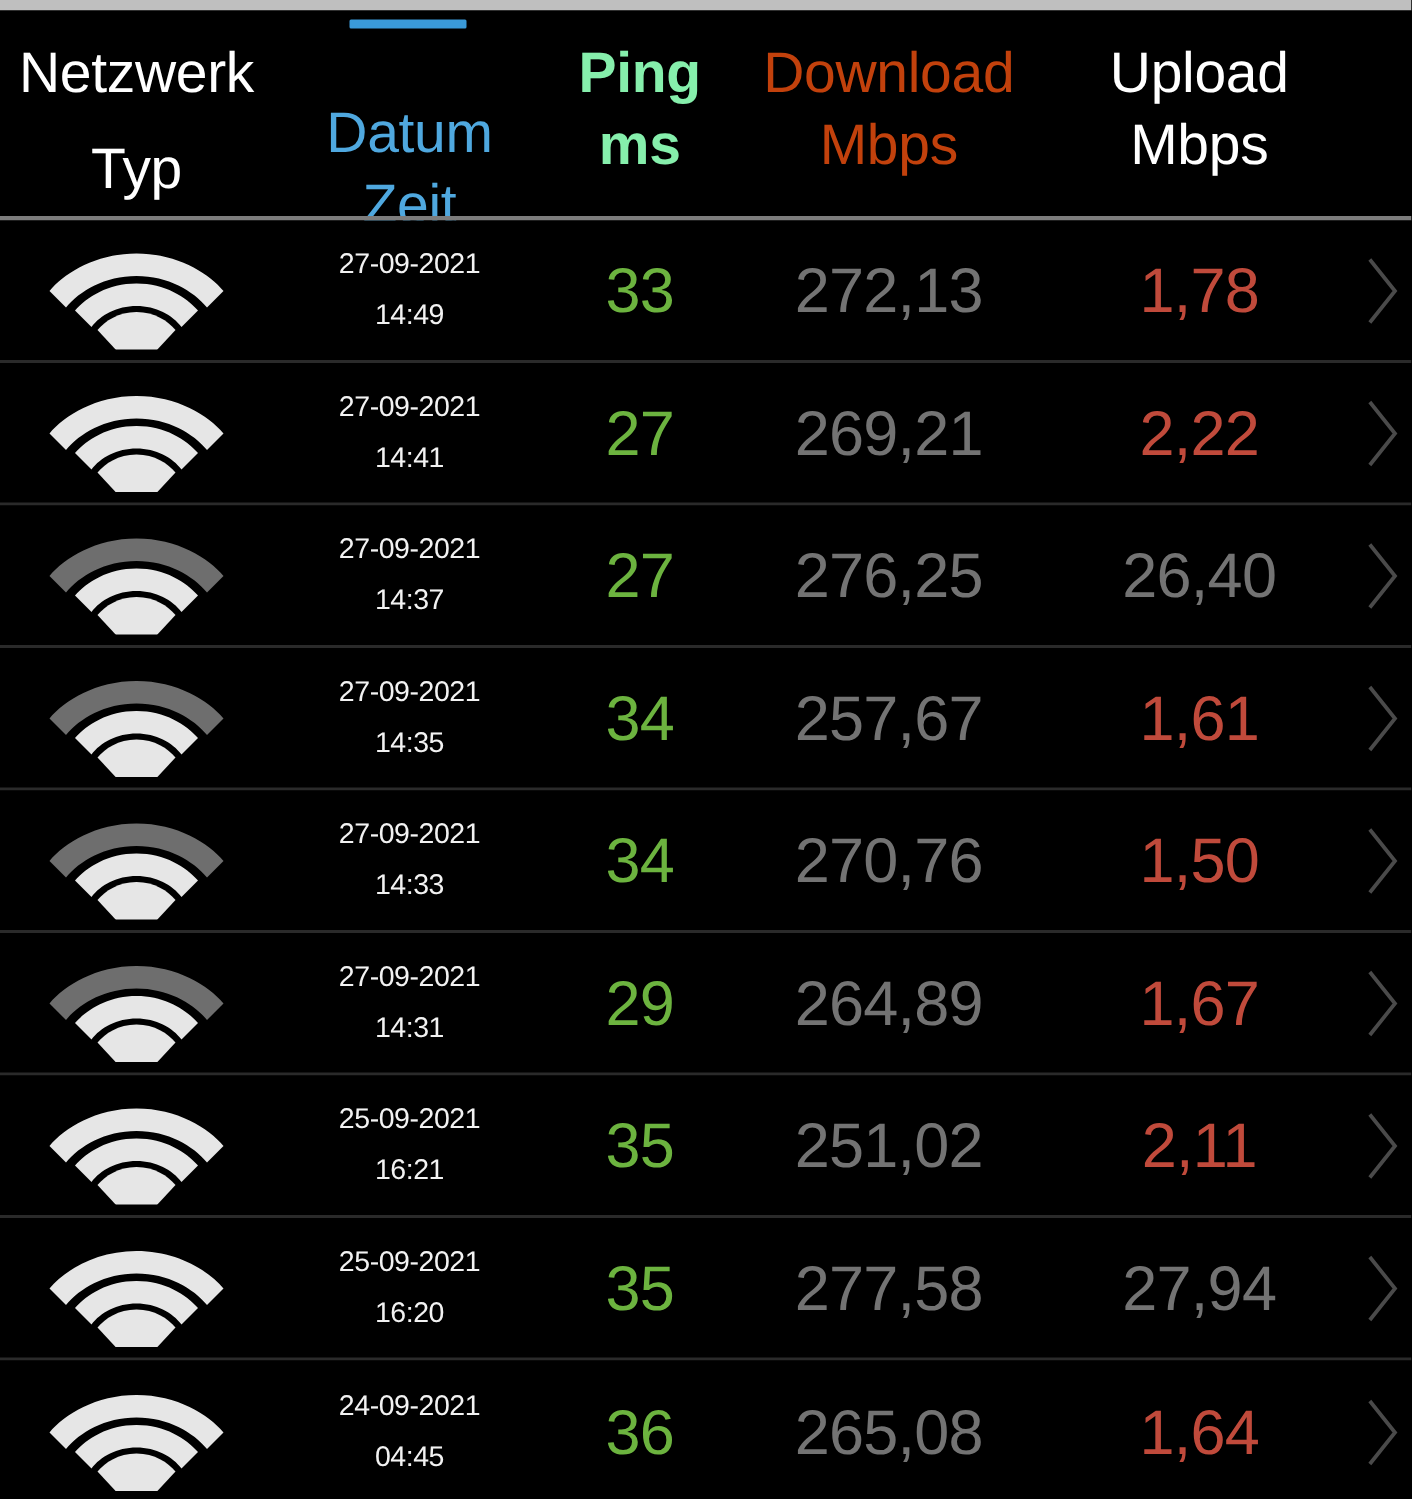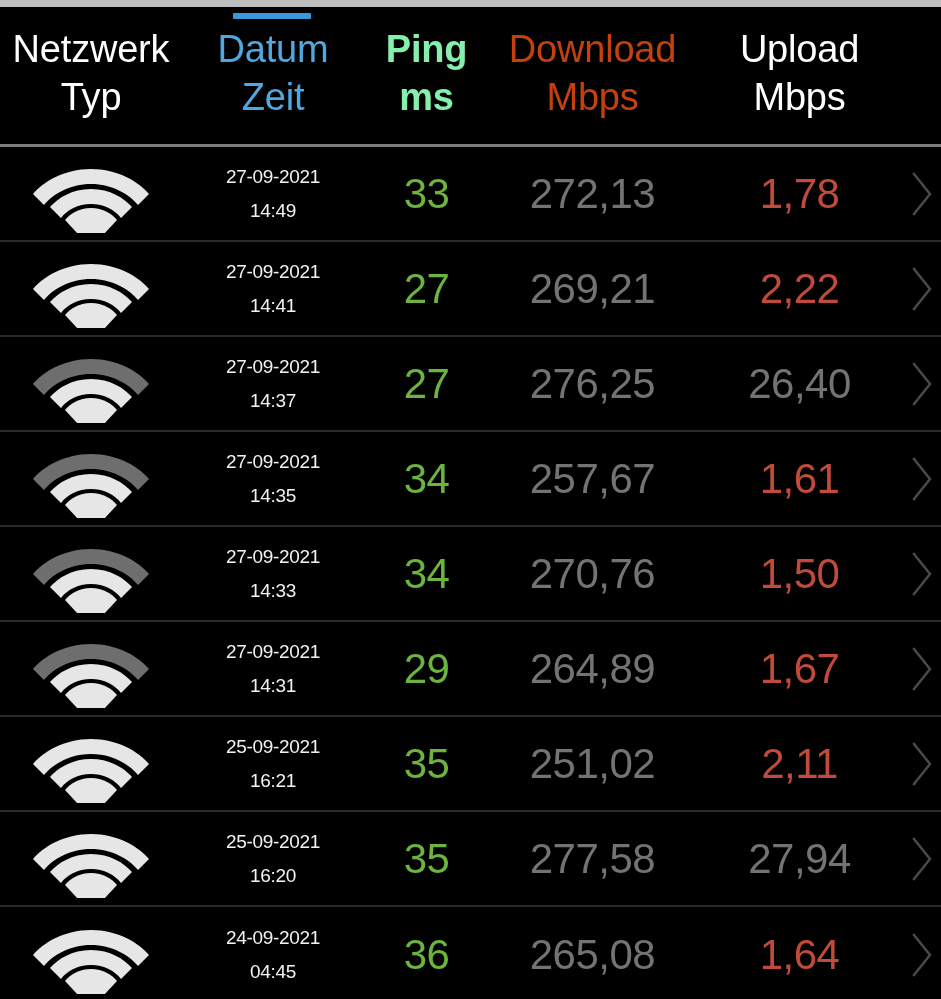--- a/index.html
+++ b/index.html
@@ -68,22 +68,22 @@
     justify-content: flex-start;
     padding-top: 18px;
     font-size: 38px;
     line-height: 48px;
     font-weight: 400;
     letter-spacing: -0.2px;
     white-space: nowrap;
   }
   .hcol .l2 { }
 
-  .hcol-network { width: 182px; color: #ffffff; }
-  .hcol-date    { width: 182px; color: #4fa8df; }
+  .hcol-network { width: 182px; color: #ffffff; gap: 16px; }
+  .hcol-date    { width: 182px; color: #4fa8df; margin-top: 40px; }
   .hcol-ping    { width: 125px; color: #86efac; font-weight: bold; }
   .hcol-down    { width: 207px; color: #c2410c; }
   .hcol-up      { width: 207px; color: #ffffff; }
   .hcol-spacer  { width: 38px; }
 
   .header-rule {
     position: absolute;
     top: 144px; left: 0;
     width: 941px;
     height: 3px;

